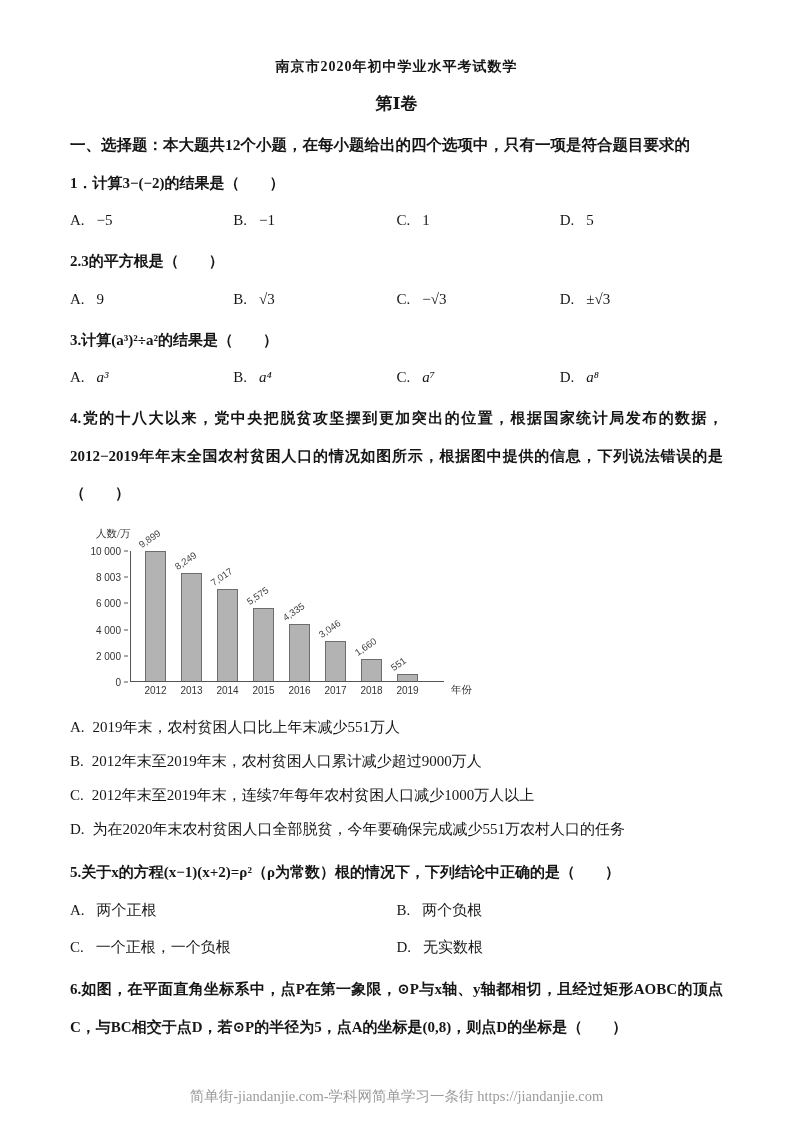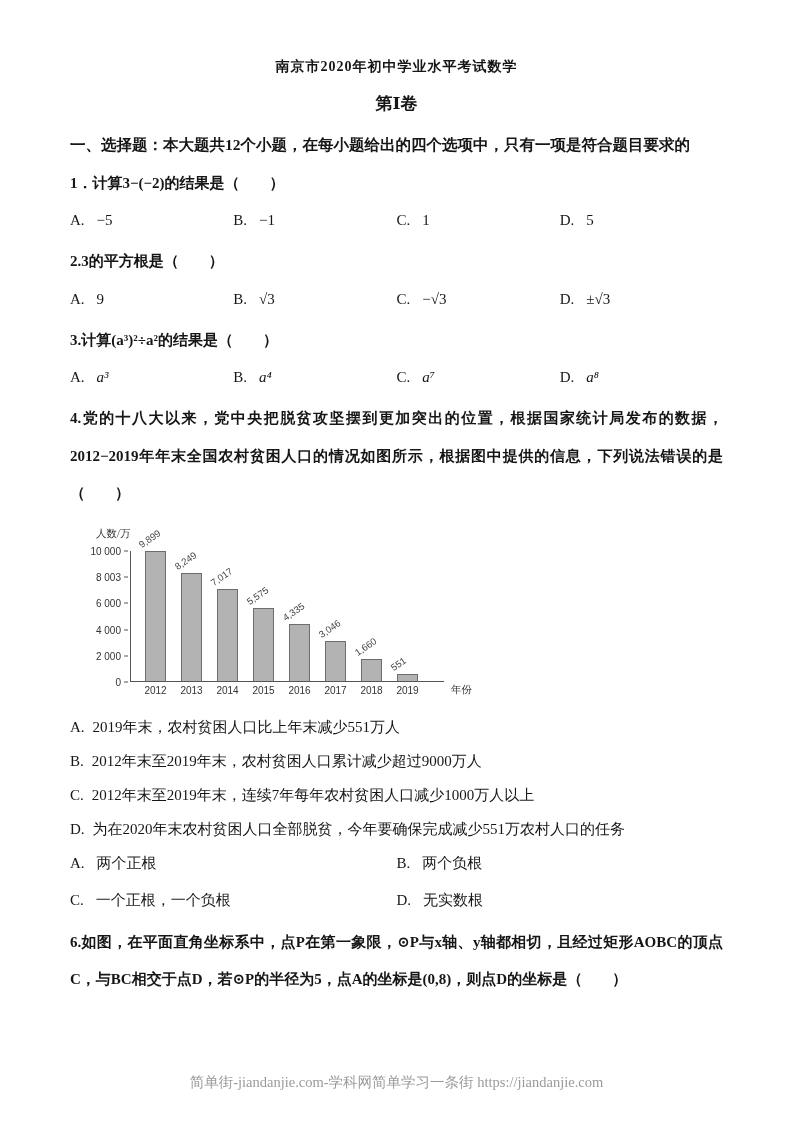--- a/index.html
+++ b/index.html
@@ -243,20 +243,21 @@
           <span>2012年末至2019年末，连续7年每年农村贫困人口减少1000万人以上</span>
         </div>
       <div class="option">
           <span class="opt-label">D.</span>
           <span>为在2020年末农村贫困人口全部脱贫，今年要确保完成减少551万农村人口的任务</span>
         </div>
     </div>
   </section>
 
   <section>
+    <p class="stem">5.关于x的方程(x−1)(x+2)=ρ²（ρ为常数）根的情况下，下列结论中正确的是（　　）</p>
     <div class="options grid2">
       <span class="option">
           <span class="opt-label">A.</span>
           <span>两个正根</span>
         </span>
       <span class="option">
           <span class="opt-label">B.</span>
           <span>两个负根</span>
         </span>
       <span class="option">

